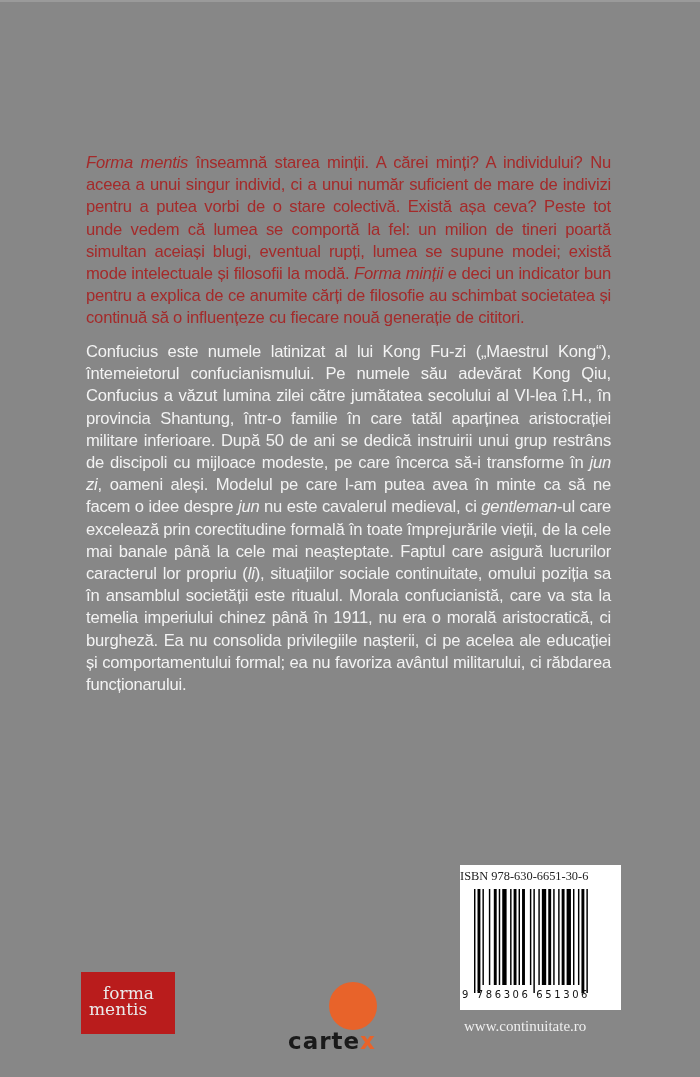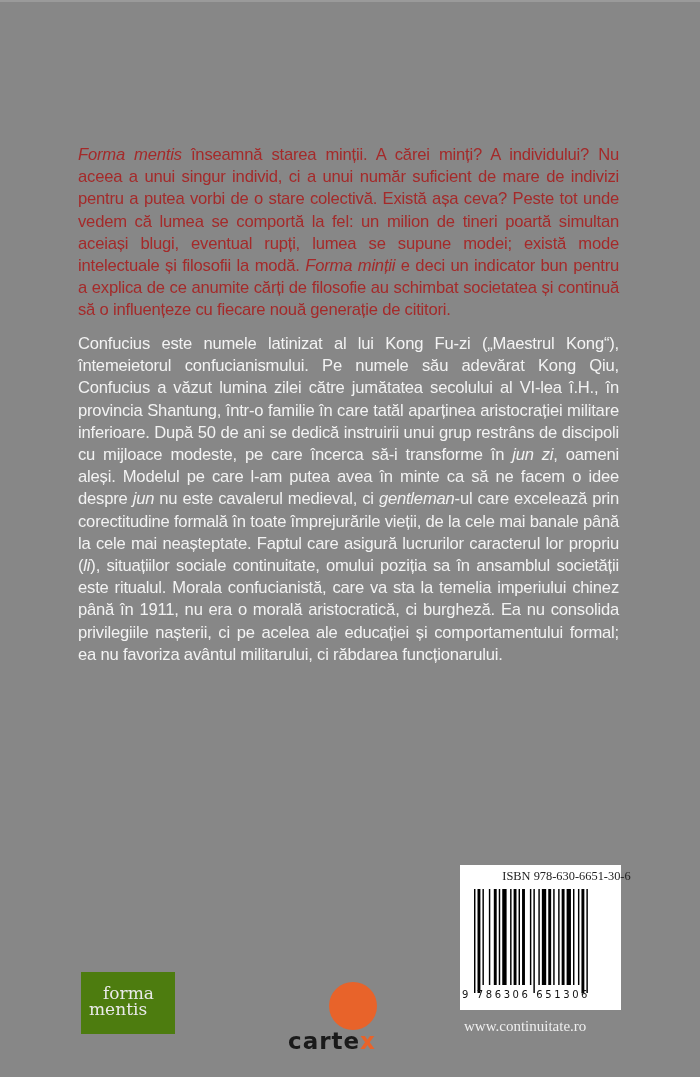--- a/index.html
+++ b/index.html
@@ -15,44 +15,44 @@
     position: absolute; left: 78px; width: 541px;
     font-family: "Liberation Sans", sans-serif;
     font-stretch: condensed;
     font-size: 16.6px;
     line-height: 22.2px;
     text-align: justify;
     letter-spacing: -0.2px;
   }
   .intro { top: 144px; color: #a42a2a; }
   .main { top: 333px; color: #f3f3f3; }
-  .text-block p { margin: 0; }
+  .text-block p { margin: 8px; }
   .text-block em { font-style: italic; }
   .signature { display: block; text-align: right; }
   .barcode-box {
     position: absolute; left: 460px; top: 865px; width: 161px; height: 145px;
     background: #ffffff;
   }
   .isbn-text {
-    position: absolute; left: 0; top: 4px; width: 161px; text-align: center;
-    font-family: "Liberation Serif", serif; font-size: 12.4px; color: #222; padding-left: 26px;
+    position: absolute; left: 0; top: 4px; width: 161px; 
+    font-family: "Liberation Serif", serif; font-size: 12.4px; color: #222;
   }
   .bars { position: absolute; left: 14px; top: 24px; width: 140px; height: 104px; }
   .barcode-digits {
     position: absolute; left: 2px; top: 124px; width: 155px;
     font-family: "DejaVu Sans", sans-serif; font-size: 10px; color: #111;
     letter-spacing: 2.6px; white-space: nowrap;
   }
   .website {
     position: absolute; left: 464px; top: 1018px;
     font-family: "Liberation Serif", serif; font-size: 15px; color: #efefef;
   }
   .logo-forma {
     position: absolute; left: 81px; top: 972px; width: 94px; height: 62px;
-    background: #4d7c0f;
+    background: #b91c1c;
   }
   .logo-forma .l1, .logo-forma .l2 {
     position: absolute; font-family: "DejaVu Serif", serif; color: #eaeaea;
     font-size: 17px; line-height: 17px;
   }
   .logo-forma .l1 { left: 22px; top: 13px; }
   .logo-forma .l2 { left: 8px; top: 29px; }
   .logo-cartex { position: absolute; left: 285px; top: 980px; width: 110px; height: 56px; }
   .cartex-circle {
     position: absolute; left: 44px; top: 2px; width: 48px; height: 48px;

